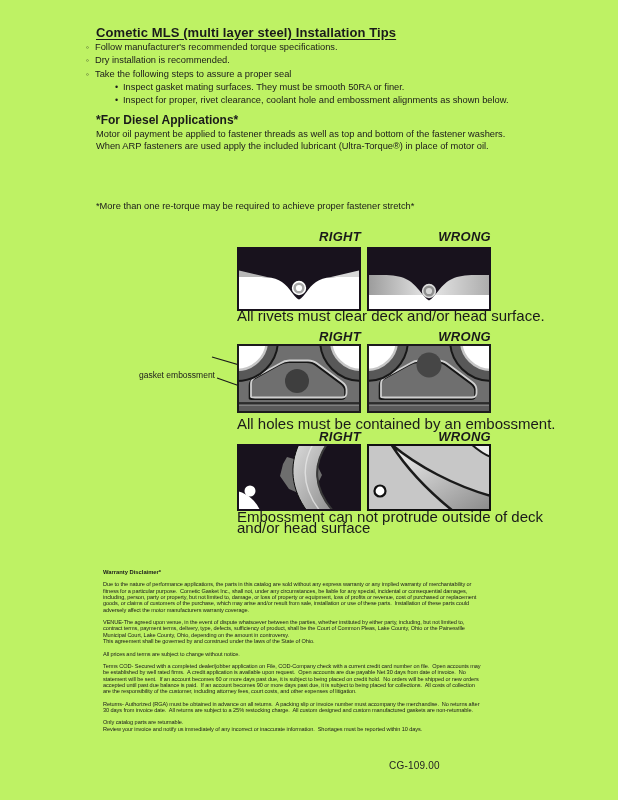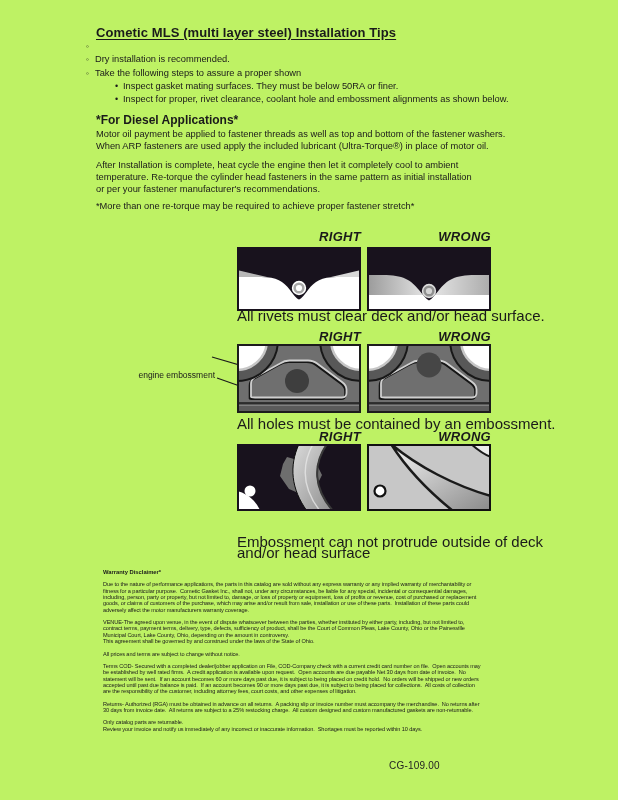--- a/index.html
+++ b/index.html
@@ -22,66 +22,64 @@
   .diesel-heading{left:96px;top:113px;font-size:12px;font-weight:bold;}
   .para{left:96px;font-size:9.3px;line-height:11.8px;white-space:pre;}
   .p1{top:129px;} .p2{top:160px;} .pnote{top:201px;}
   .dg-header{width:124px;text-align:right;font-weight:bold;font-size:13px;letter-spacing:.3px;font-style:italic;}
   .hL{left:237px;} .hR{left:367px;}
   .hr1{top:229px;} .hr2{top:329px;} .hr3{top:429px;}
   .dg-box{width:124px;}
   .bL{left:237px;} .bR{left:367px;}
   .br1{top:247px;height:64px;} .br2{top:344px;height:69px;} .br3{top:444px;height:67px;}
   .dg-caption{left:237px;font-size:15px;line-height:11.2px;white-space:pre;}
-  .cap1{top:310px;} .cap2{top:418px;} .cap3{top:536px;}
+  .cap1{top:310px;} .cap2{top:418px;} .cap3{top:511px;}
   .callout{font-size:8.5px;line-height:9.8px;text-align:right;white-space:pre;}
   .co1{left:90px;top:340px;width:122px;}
   .co2{left:95px;top:371px;width:120px;}
   .leader-overlay{left:210px;top:348px;}
   .disclaimer{left:103px;top:569px;width:450px;}
   .disclaimer h4{margin:0 0 6.2px 0;font-size:5.8px;line-height:6.3px;}
   .disclaimer p{margin:0 0 6.2px 0;font-size:5.6px;line-height:6.3px;white-space:pre;letter-spacing:-0.08px;}
   .footer-code{left:389px;top:760px;font-size:10px;color:#232323;letter-spacing:.2px;}
   svg{display:block;}
 </style>
 </head>
 <body>
 
 <div class="page">
 
   <div class="abs doc-title">Cometic MLS (multi layer steel) Installation Tips</div>
 
   <div class="abs bullet-list">
     <div class="bullet-item">
       <span class="bullet-glyph">◦</span>
+      <span>Follow manufacturer's recommended torque specifications.</span>
     </div>
     <div class="bullet-item">
       <span class="bullet-glyph">◦</span>
       <span>Dry installation is recommended.</span>
     </div>
     <div class="bullet-item">
       <span class="bullet-glyph">◦</span>
-      <span>Take the following steps to assure a proper shown</span>
+      <span>Take the following steps to assure a proper seal</span>
     </div>
     <div class="bullet-item sub-item">
       <span class="sub-glyph">•</span>
-      <span>Inspect gasket mating surfaces.  They must be below 50RA or finer.</span>
+      <span>Inspect gasket mating surfaces.  They must be smooth 50RA or finer.</span>
     </div>
     <div class="bullet-item sub-item">
       <span class="sub-glyph">•</span>
       <span>Inspect for proper, rivet clearance, coolant hole and embossment alignments as shown below.</span>
     </div>
   </div>
 
   <div class="abs diesel-heading">*For Diesel Applications*</div>
   <div class="abs para p1">Motor oil payment be applied to fastener threads as well as top and bottom of the fastener washers.
 When ARP fasteners are used apply the included lubricant (Ultra-Torque®) in place of motor oil.</div>
-  <div class="abs para p2">After Installation is complete, heat cycle the engine then let it completely cool to ambient
-temperature. Re-torque the cylinder head fasteners in the same pattern as initial installation
-or per your fastener manufacturer's recommendations.</div>
   <div class="abs para pnote">*More than one re-torque may be required to achieve proper fastener stretch*</div>
 
   <div class="abs dg-header hL hr1">RIGHT</div>
   <div class="abs dg-header hR hr1">WRONG</div>
 
   <div class="abs dg-box bL br1">
     <svg width="124" height="64" viewBox="0 0 124 64">
       <rect x="0" y="0" width="124" height="64" fill="#18121d"></rect>
       <polygon points="0,23 30,30 0,30" fill="#b7b7b7"></polygon>
       <polygon points="124,23 94,30 124,30" fill="#d8d8d8"></polygon>
@@ -114,21 +112,21 @@
         <circle cx="62" cy="44" r="3.1" fill="#d5d5d5"></circle>
       </g>
       <rect x="1" y="1" width="122" height="62" fill="none" stroke="#18121d" stroke-width="2"></rect>
     </svg>
   </div>
   <div class="abs dg-caption cap1">All rivets must clear deck and/or head surface.</div>
 
   <div class="abs dg-header hL hr2">RIGHT</div>
   <div class="abs dg-header hR hr2">WRONG</div>
 
-  <div class="abs callout co2">engine embossment</div>
+  <div class="abs callout co2">gasket embossment</div>
   <svg class="abs leader-overlay" width="92" height="48" viewBox="0 0 92 48">
     <line x1="2" y1="9" x2="87" y2="34" stroke="#1a1a1a" stroke-width="1.1"></line>
     <line x1="7" y1="30" x2="41" y2="42" stroke="#1a1a1a" stroke-width="1.1"></line>
   </svg>
 
   <div class="abs dg-box bL br2">
     <svg width="124" height="69" viewBox="0 0 124 69">
       <rect x="0" y="0" width="124" height="69" fill="#6f6f6f"></rect>
       <rect x="0" y="59" width="124" height="10" fill="#5b5b5b"></rect>
       <path d="M0,59 H124" stroke="#1c1c1c" stroke-width="1.3"></path>

